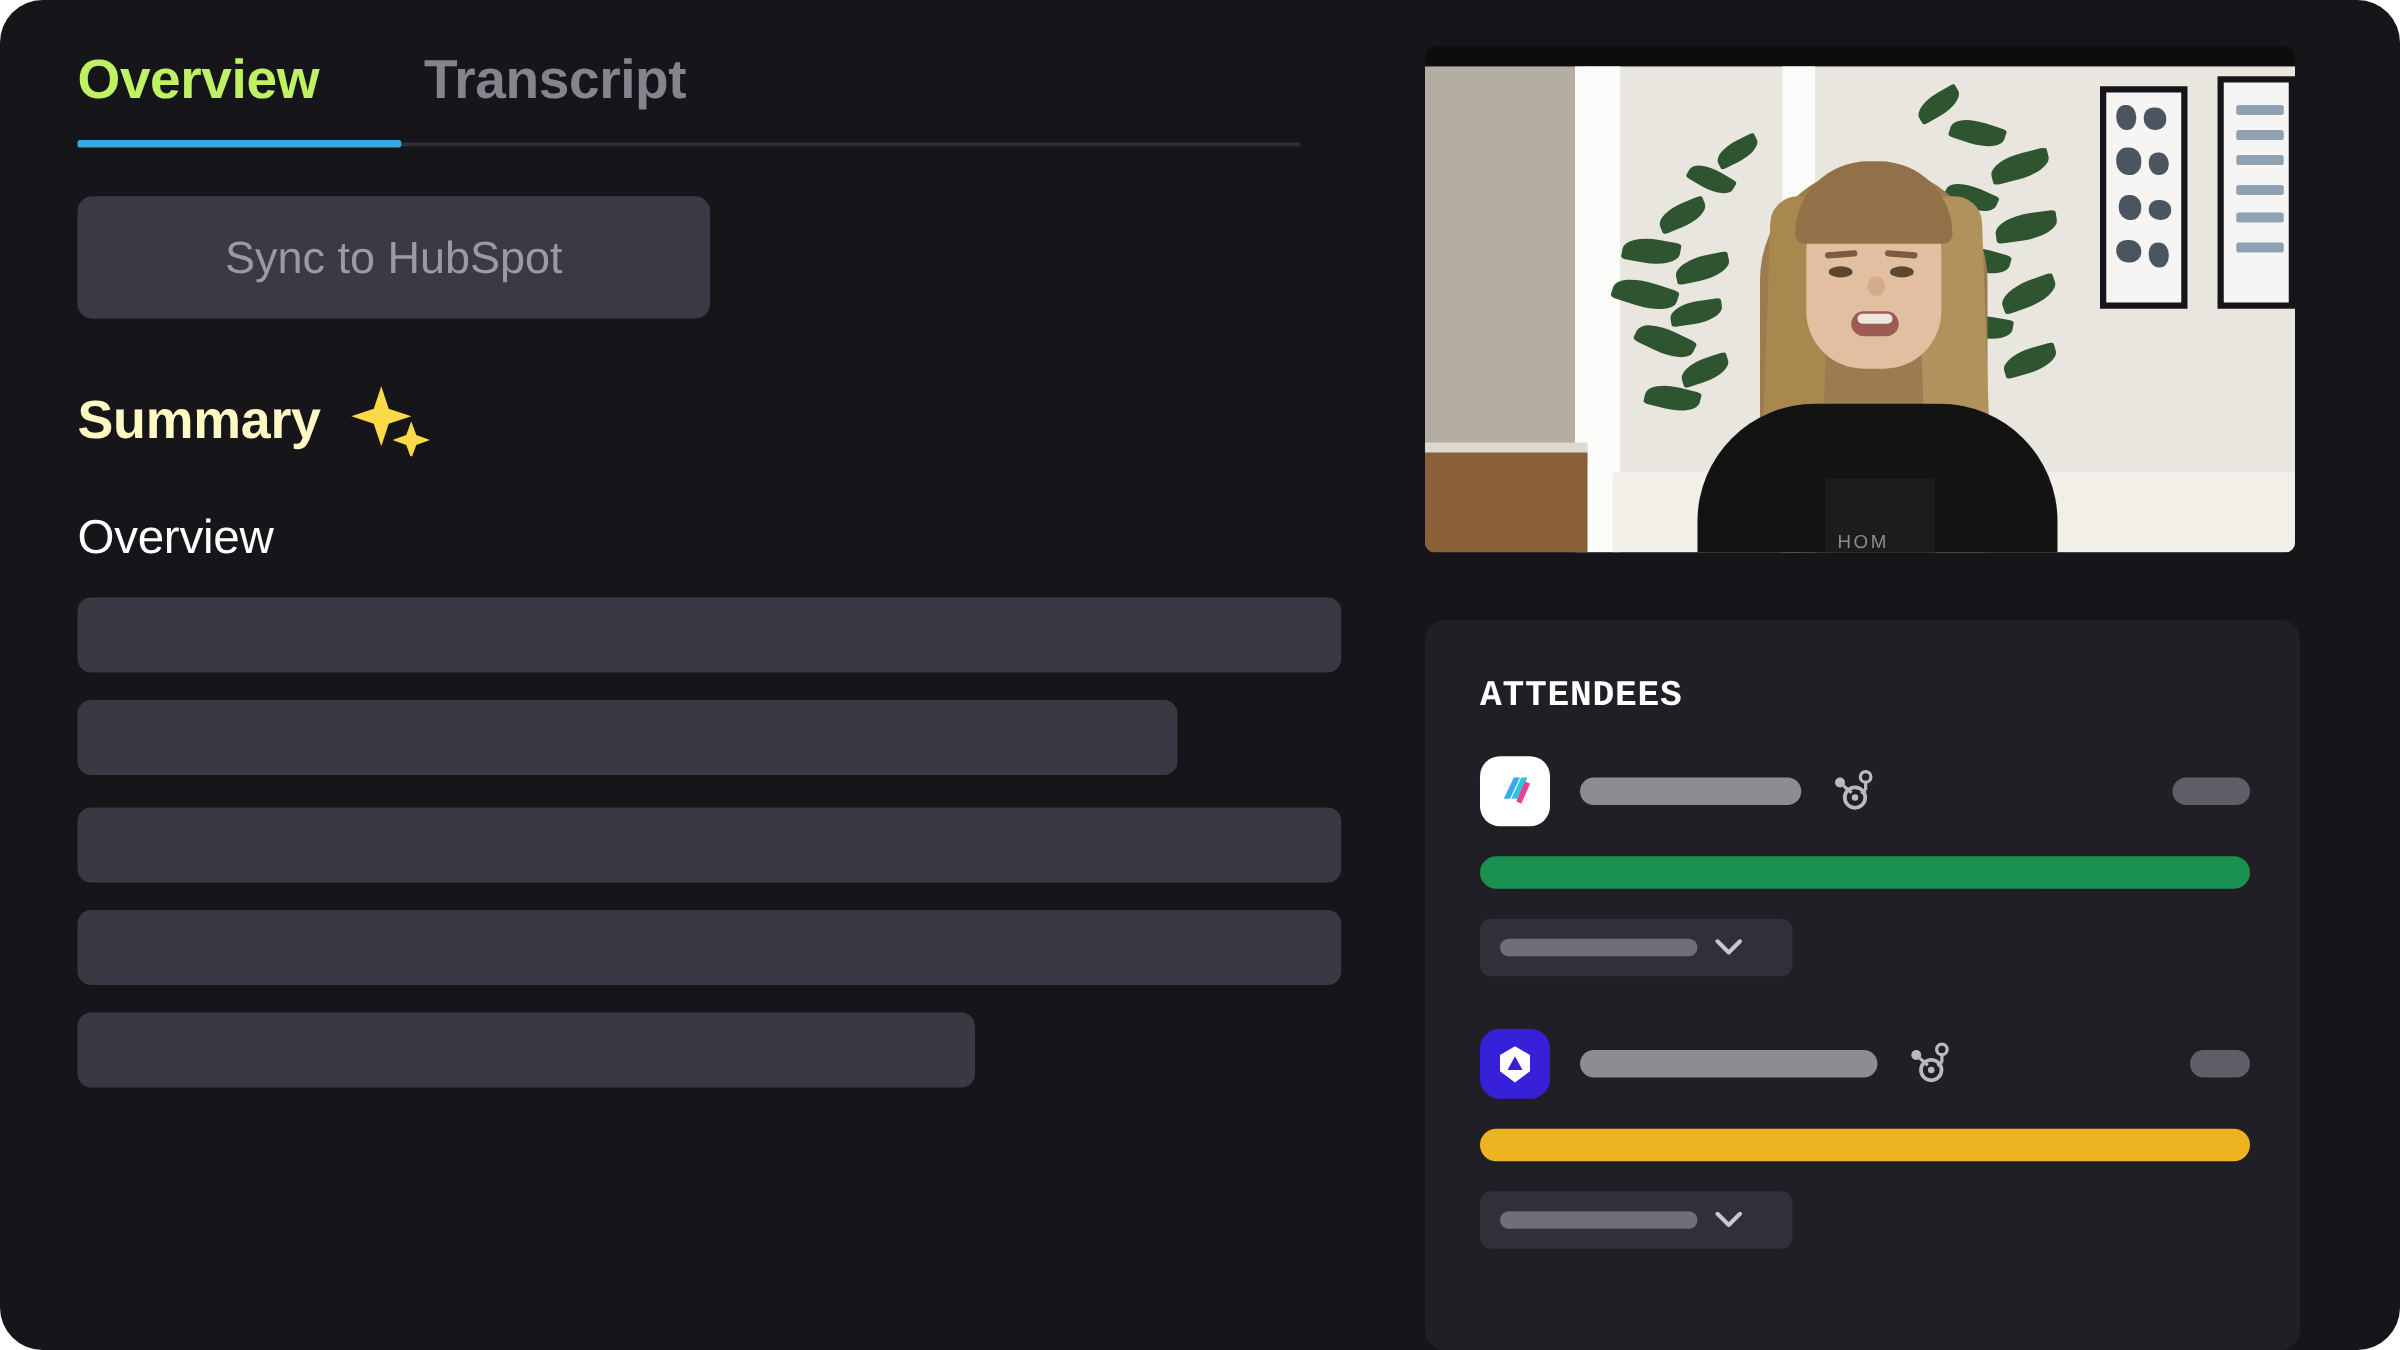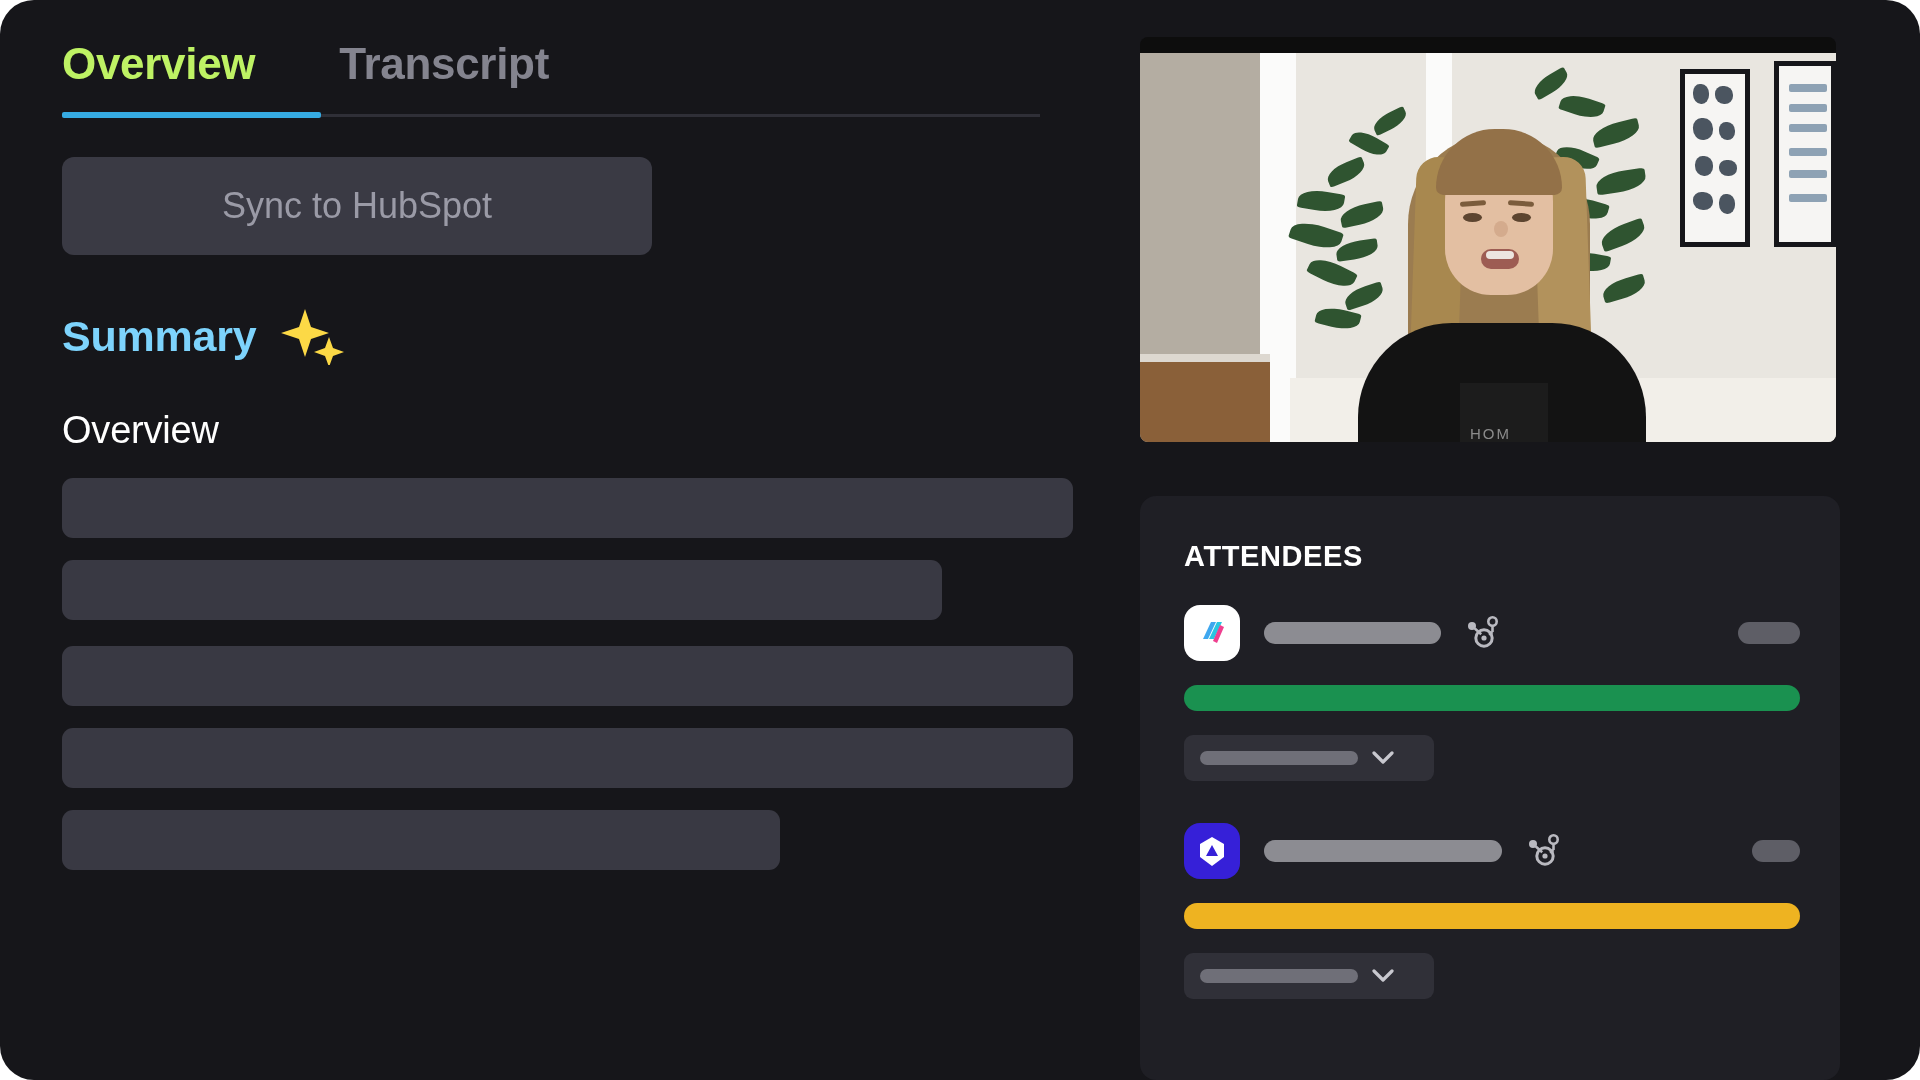--- a/index.html
+++ b/index.html
@@ -81,32 +81,32 @@
     color: #9a9aa6;
     font-size: 36px;
     font-family: "Liberation Sans", sans-serif;
     height: 98px;
     cursor: pointer;
     display: flex;
     align-items: center;
     justify-content: center;
   }
   .btn-copy-recap { width: 438px; }
-  .btn-sync-hubspot { width: 590px; }
+  .btn-sync-hubspot { width: 506px; }
 
   .summary-head {
     display: flex;
     align-items: center;
     gap: 18px;
     margin-top: 52px;
   }
   .summary-title {
     font-size: 43px;
     font-weight: bold;
-    color: #7dd3fc;
+    color: #fef9c3;
     letter-spacing: -0.2px;
   }
   .sparkle-icon { display: block; }
 
   .section-label {
     font-size: 38px;
     color: #ffffff;
     font-weight: normal;
     margin-top: 44px;
     letter-spacing: -0.2px;
@@ -275,20 +275,21 @@
     border-radius: 50%;
   }
 
   
   .attendees-card {
     width: 700px;
     background: #1f1f25;
     border-radius: 16px;
     padding: 44px 40px 0 44px;
     flex: 1 1 auto;
+    font-family: Liberation Mono, monospace;
   }
   .attendees-title {
     font-size: 29px;
     font-weight: bold;
     color: #ffffff;
     letter-spacing: 0.6px;
     margin-bottom: 32px;
   }
 
   .attendee-block { margin-bottom: 42px; }

